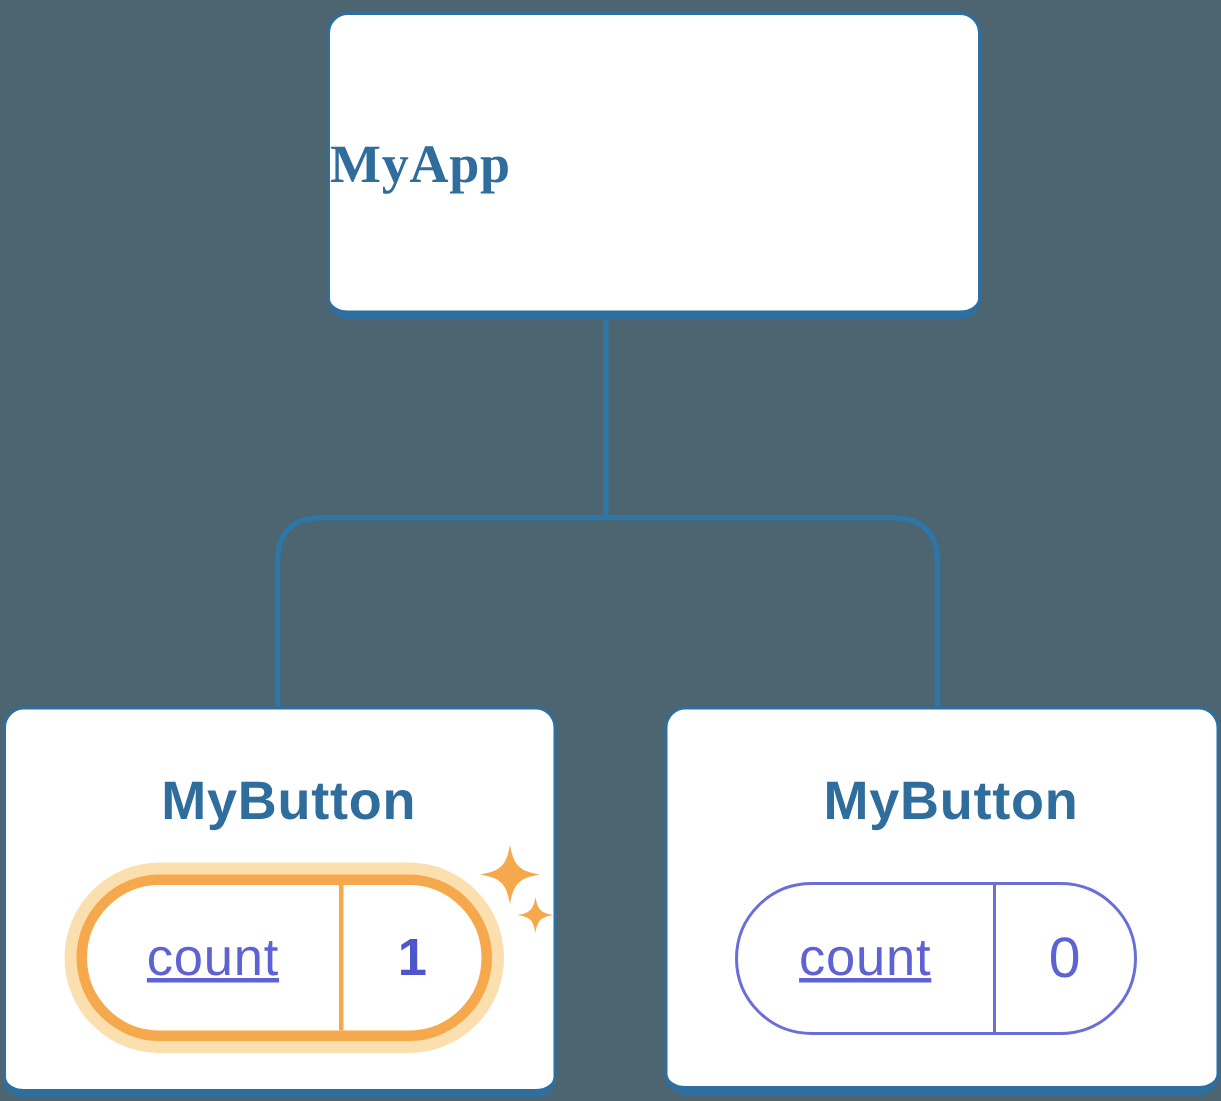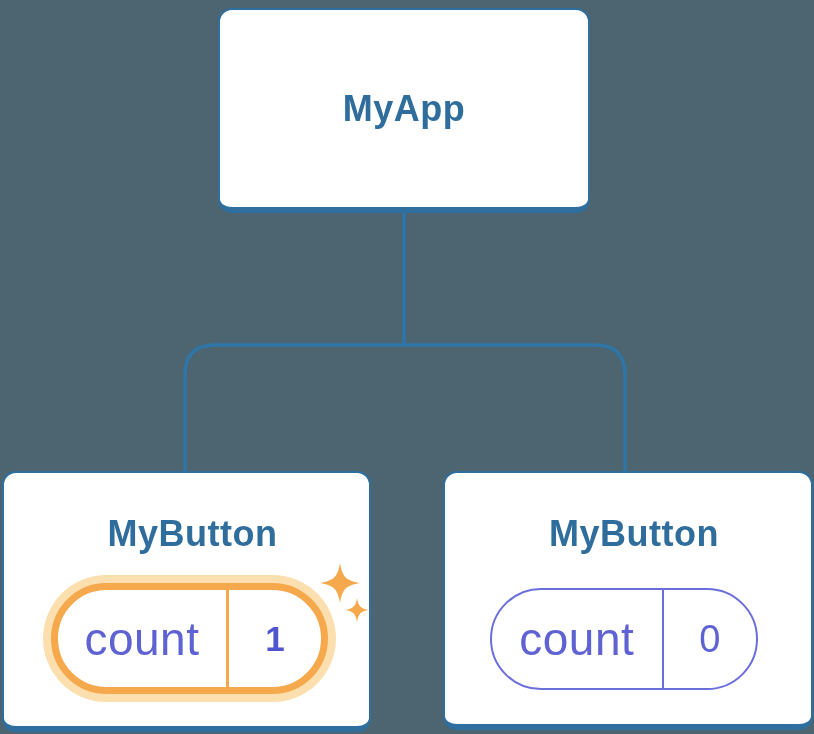--- a/index.html
+++ b/index.html
@@ -26,24 +26,25 @@
     position: absolute;
     background: #ffffff;
     border: 2px solid #2E6F9F;
     border-bottom-width: 6px;
     border-radius: 14px;
     box-sizing: border-box;
   }
 
   .node-card.root {
     left: 218px; top: 8px;
-    width: 372px; height: 205px;
+    width: 436px; height: 205px;
     display: flex;
     align-items: center;
-    justify-content: center;
+    justify-content: flex-start;
+    font-family: Liberation Serif, serif;
   }
 
   .node-card.child-left  { left: 2px;   top: 471px; width: 369px; height: 261px; }
   .node-card.child-right { left: 443px; top: 471px; width: 370px; height: 259px; }
 
   .node-title {
     color: #2E6D9C;
     font-size: 36px;
     font-weight: 600;
     letter-spacing: 0.5px;
@@ -90,22 +91,23 @@
 
   .pill-value-section {
     flex: 1 1 auto;
     display: flex;
     align-items: center;
     justify-content: center;
   }
 
   .state-label {
     color: #5E62D2;
-    font-size: 46px;
+    font-size: 35px;
     letter-spacing: 0.5px;
+    text-decoration: underline;
   }
 
   .state-value { color: #5E62D2; }
   .highlighted .state-value { font-size: 35px; font-weight: 700; color: #4F55CC; }
   .normal      .state-value { font-size: 38px; font-weight: 400; }
 
   .sparkles {
     position: absolute;
     left: 300px; top: 82px;
     width: 72px; height: 72px;

